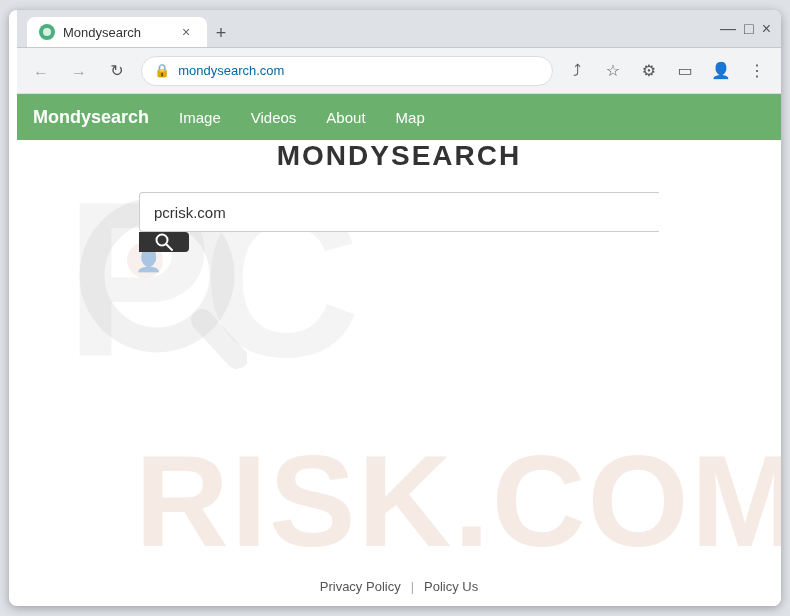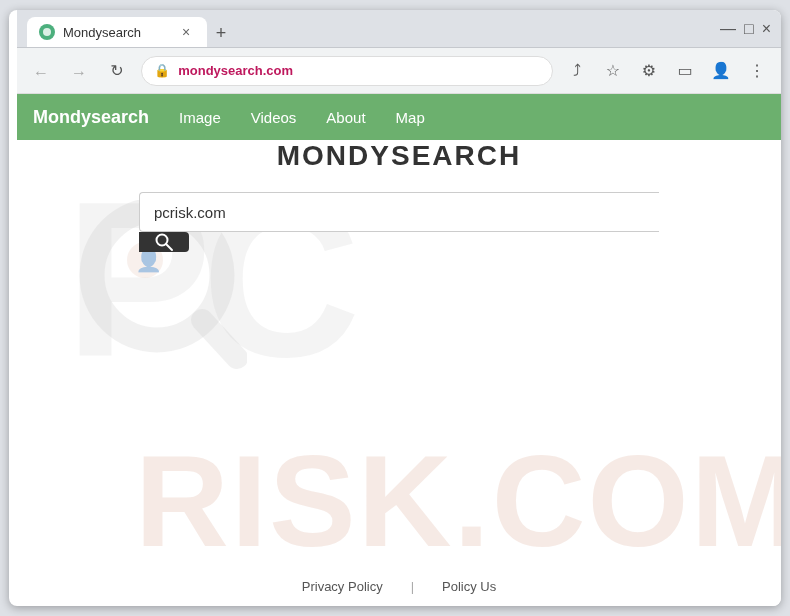--- a/index.html
+++ b/index.html
@@ -147,22 +147,21 @@
     }
 
     .lock-icon {
       font-size: 13px;
       color: #555;
     }
 
     .url-text {
       flex: 1;
       font-size: 13px;
-      color: #be185d;
-      font-weight: bold;
+      color: #0369a1;
     }
 
     .toolbar-icons {
       display: flex;
       align-items: center;
       gap: 8px;
     }
 
     .toolbar-icon {
       width: 28px;
@@ -296,21 +295,21 @@
       justify-content: center;
       color: #fff;
       font-size: 18px;
     }
 
     .site-footer {
       position: relative;
       z-index: 1;
       display: flex;
       align-items: center;
-      gap: 28px;
+      gap: 10px;
       font-size: 13px;
       color: #555;
       padding: 12px 0;
       margin-top: auto;
     }
 
     .footer-sep {
       color: #aaa;
     }
 

